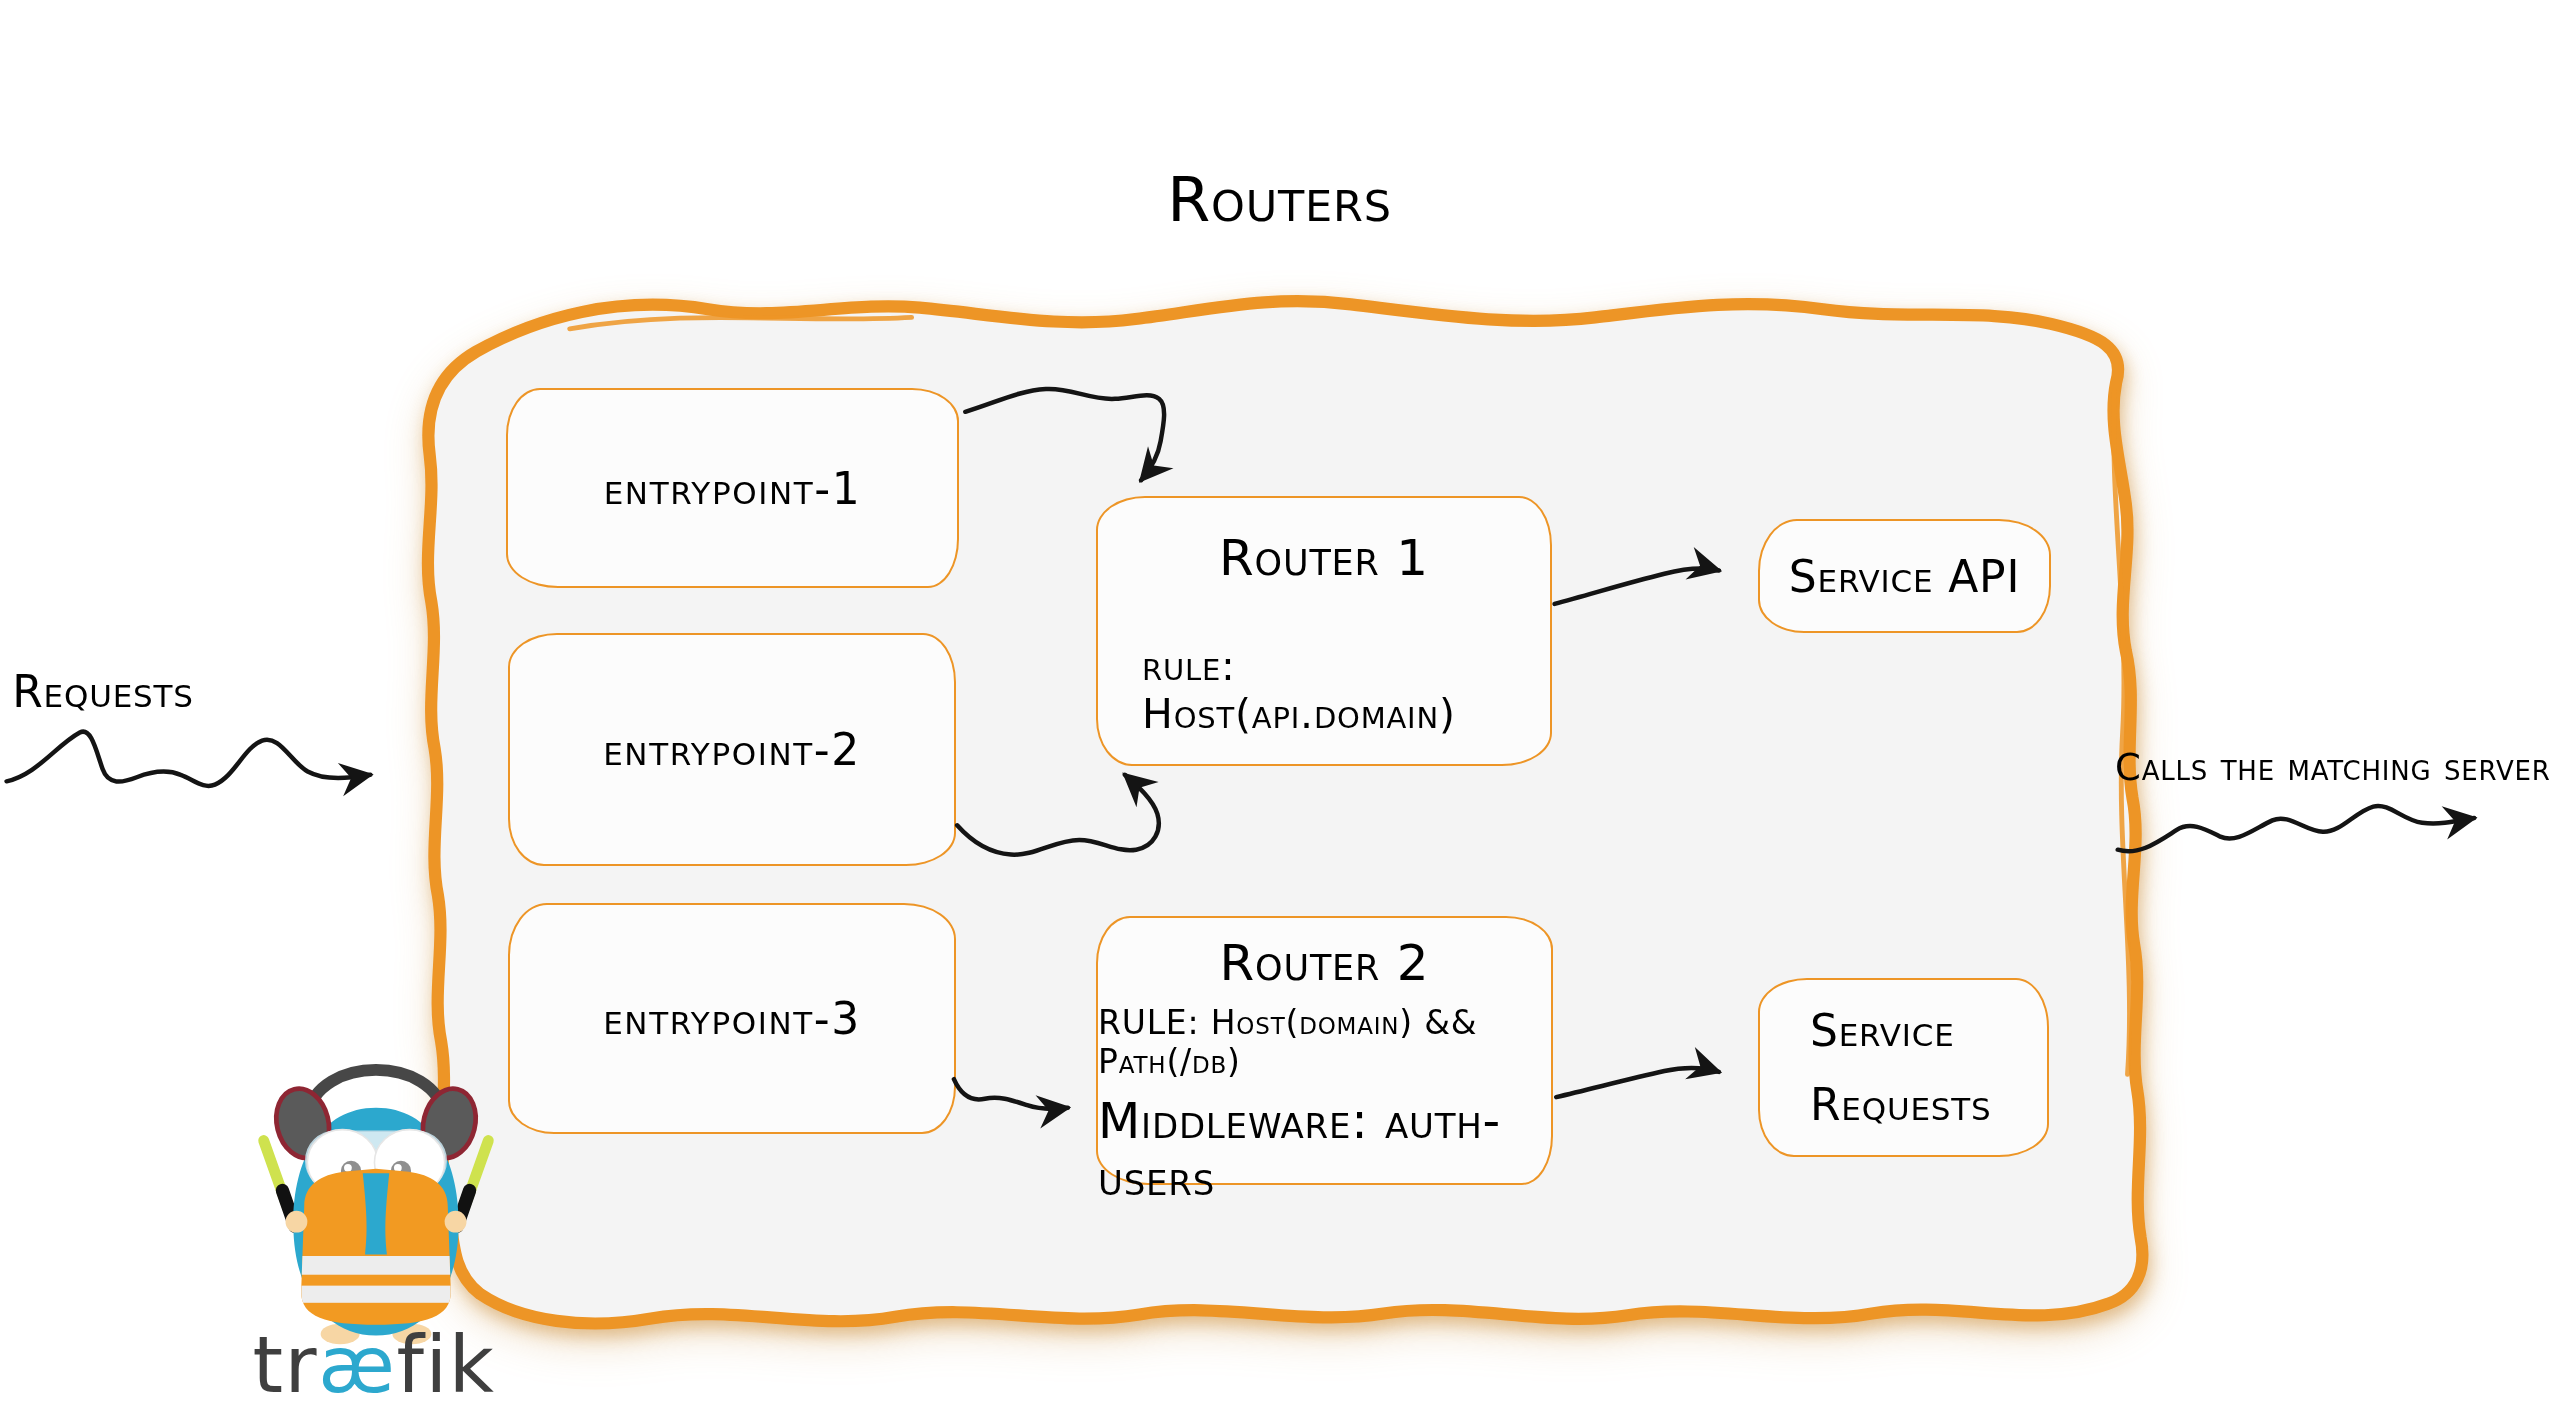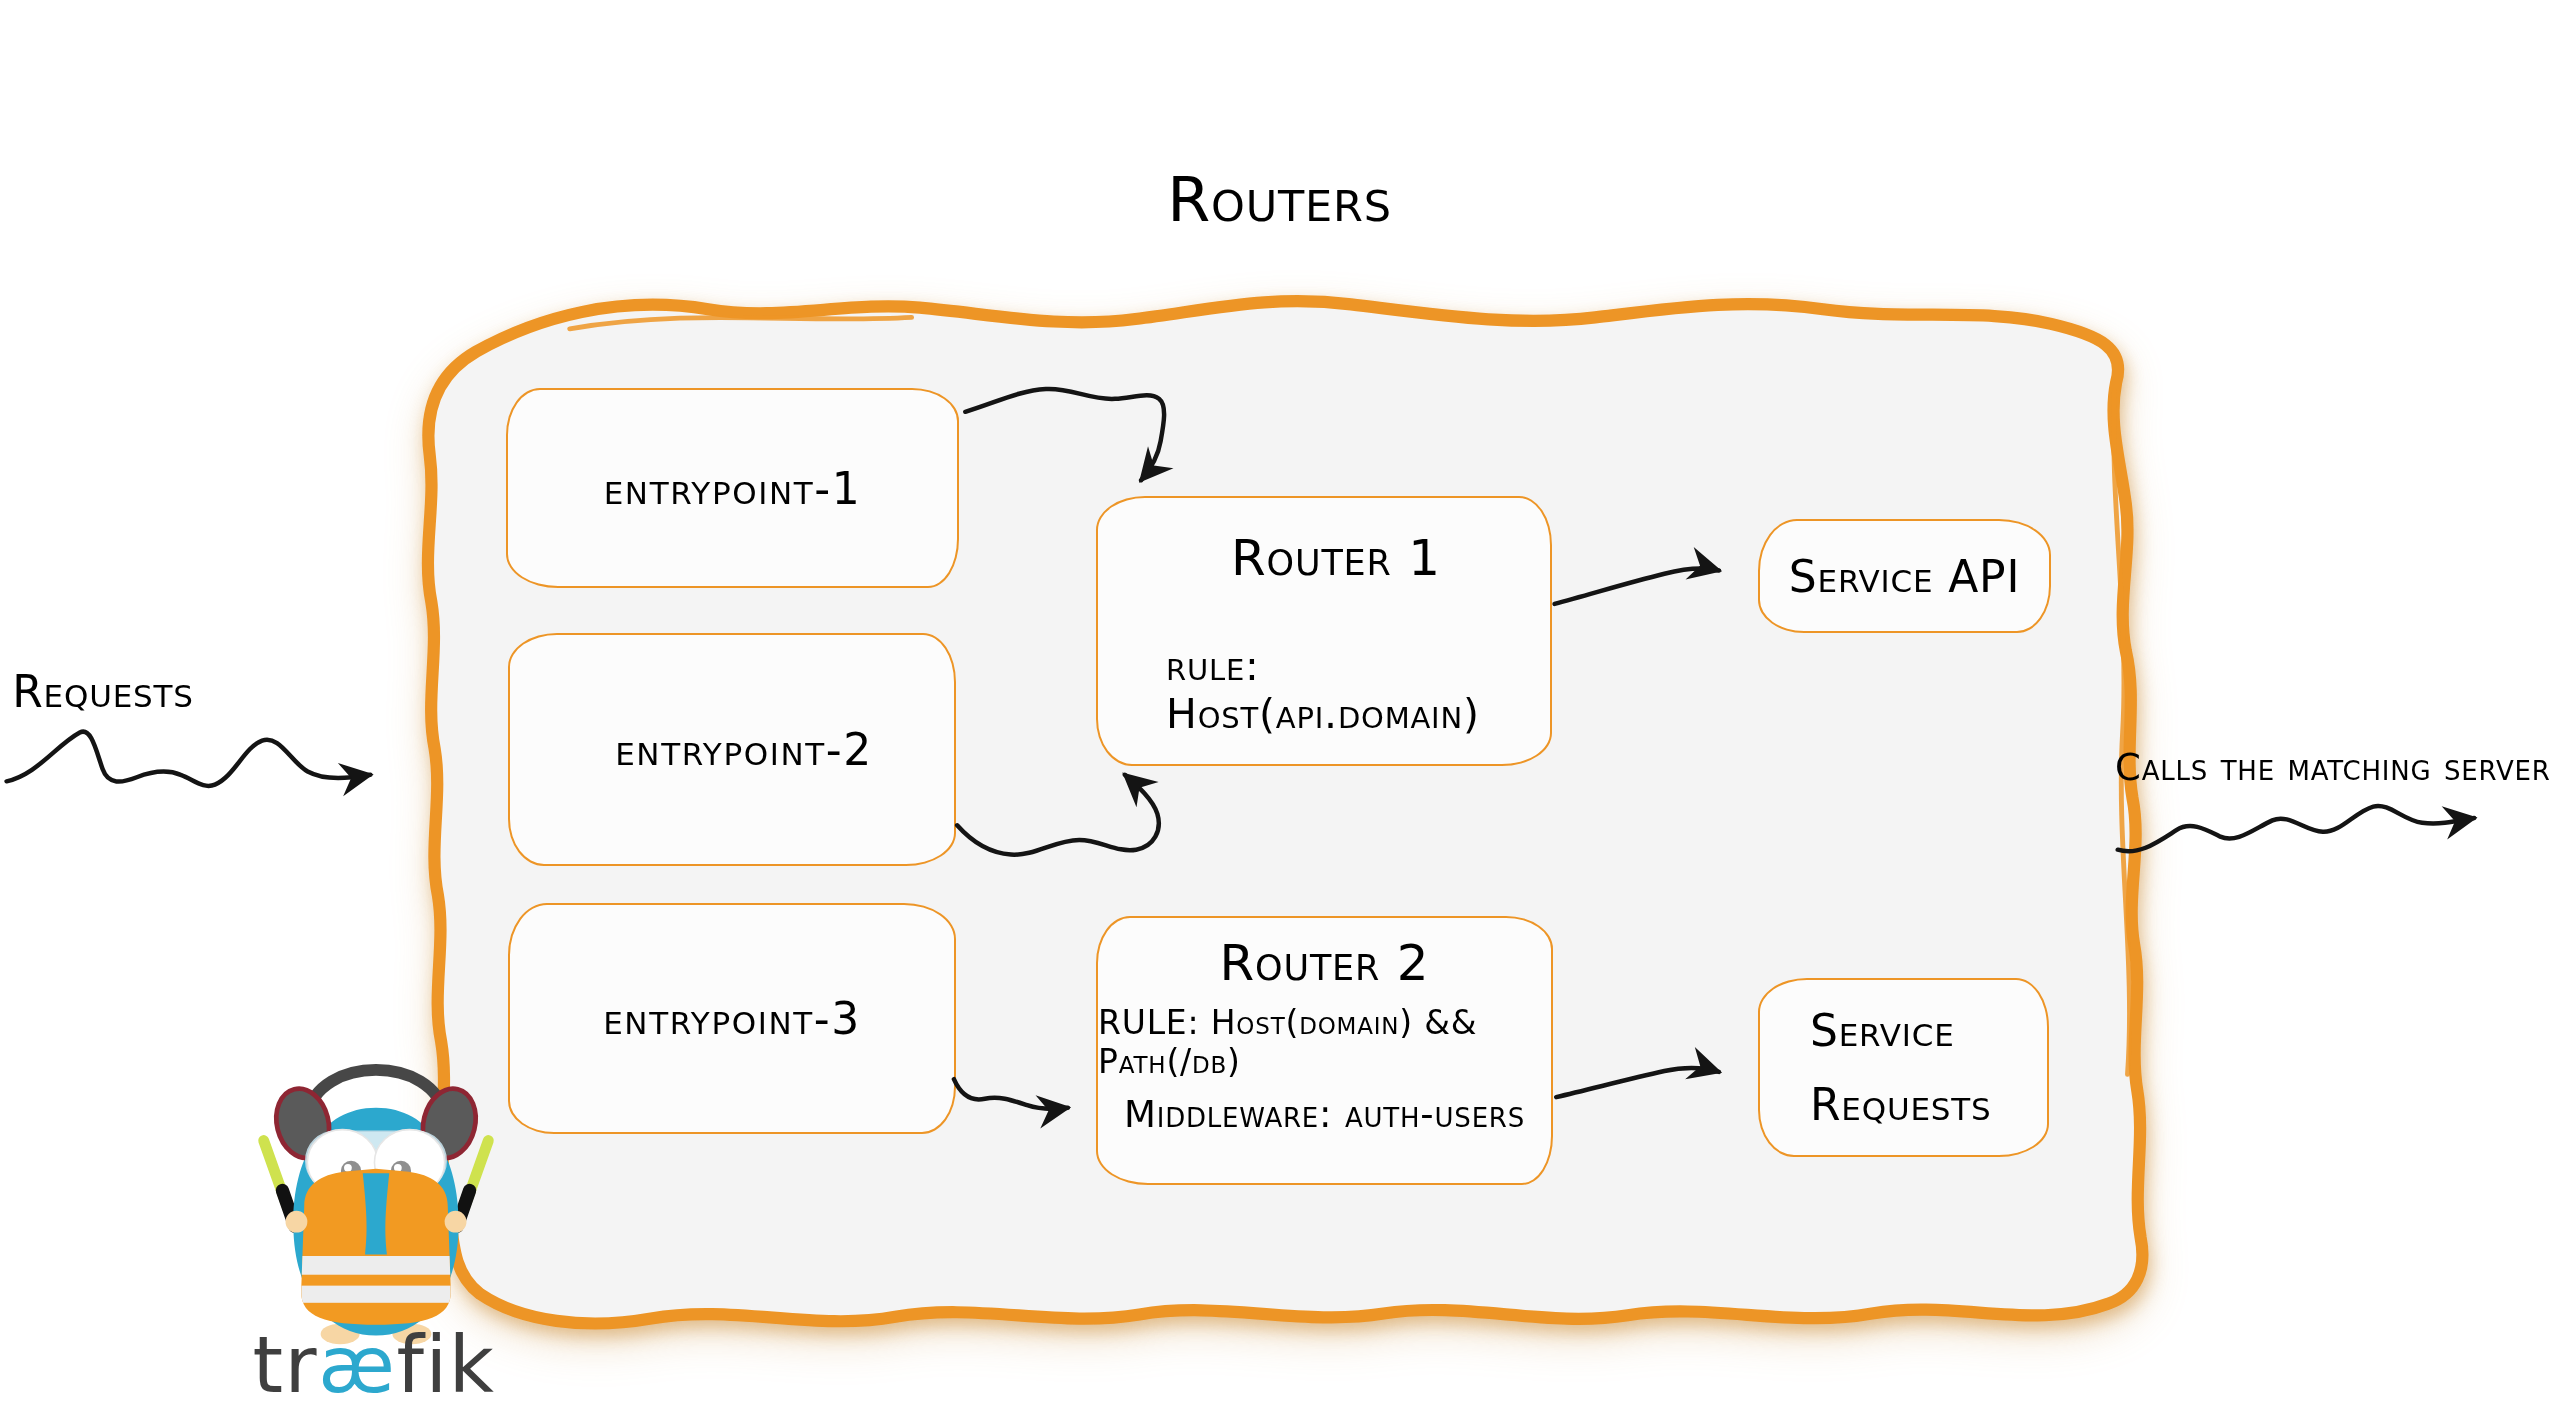--- a/index.html
+++ b/index.html
@@ -33,27 +33,27 @@
   .node{
     position:absolute;
     background:#fcfcfc;
     border:2.8px solid #ed9526;
     z-index:2;
     display:flex;flex-direction:column;
     align-items:center;justify-content:center;
     box-sizing:border-box;
   }
   .wobble-a{border-radius:34px 47px 31px 52px / 47px 33px 49px 34px;}
-  .wobble-b{border-radius:49px 33px 50px 36px / 34px 49px 33px 47px;padding-left:24px;}
+  .wobble-b{border-radius:49px 33px 50px 36px / 34px 49px 33px 47px;}
   .wobble-c{border-radius:39px 52px 34px 46px / 52px 36px 47px 33px;}
   .ep-label{font-size:44px;letter-spacing:1.6px;}
   .router-title{font-size:50px;}
   .router-rule{font-size:41px;margin-left:44px;}
   .router-rule-sm{font-size:33px;}
-  .router-mw{font-size:37px;text-align:right;}
+  .router-mw{font-size:49px;}
   .svc-label{font-size:44px;}
   .node-router1{left:1096px;top:496px;width:456px;height:270px;justify-content:flex-start;padding-top:31px;gap:55px;}
   .node-router2{left:1096px;top:916px;width:457px;height:269px;justify-content:flex-start;padding-top:16px;gap:11.4px;}
   .node-ep1{left:506px;top:388px;width:453px;height:200px;}
   .node-ep2{left:508px;top:633px;width:448px;height:233px;}
   .node-ep3{left:508px;top:903px;width:448px;height:231px;}
   .node-api{left:1758px;top:519px;width:293px;height:114px;}
   .node-dash{left:1758px;top:978px;width:291px;height:179px;align-items:flex-start;padding-left:50px;gap:23px;}
   .logo{position:absolute;left:259px;top:1014px;width:234px;height:328px;z-index:4;}
   .wordmark{

